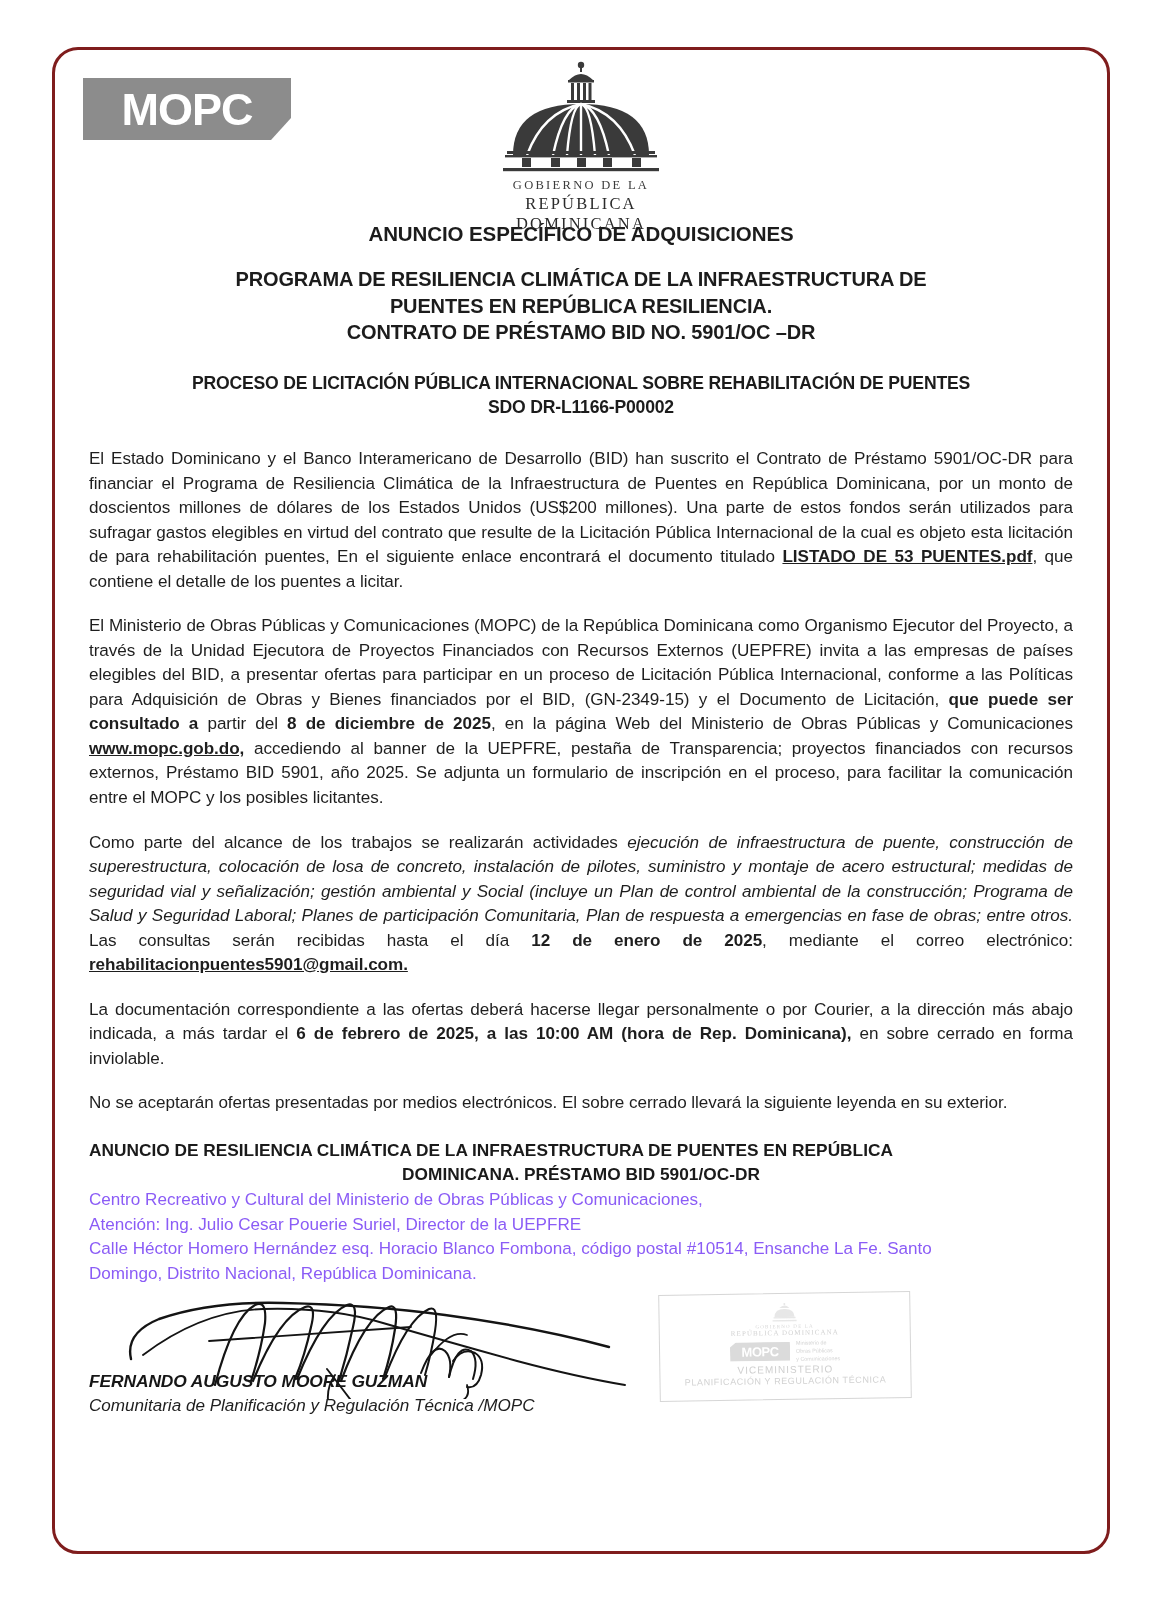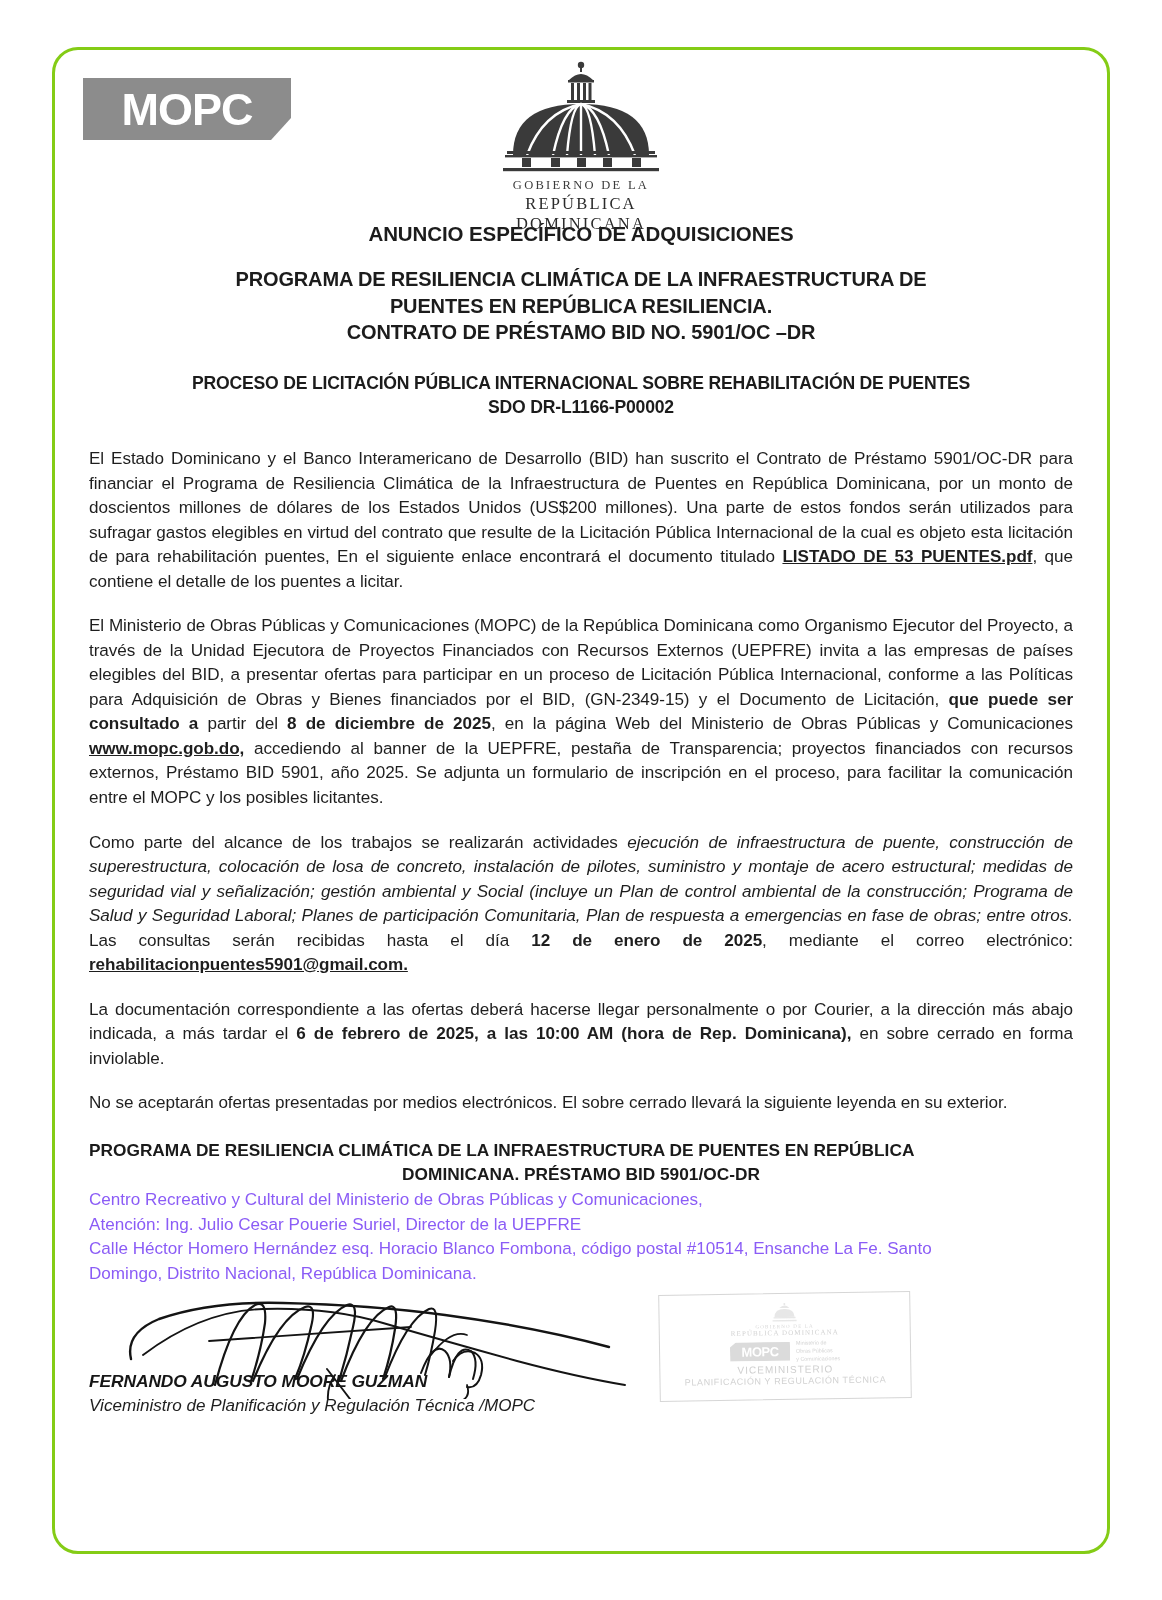--- a/index.html
+++ b/index.html
@@ -10,21 +10,21 @@
   body {
     width: 1162px; height: 1600px;
     font-family: "Liberation Sans", sans-serif;
     position: relative;
     overflow: hidden;
   }
   #page-frame {
     position: absolute;
     left: 52px; top: 47px;
     width: 1058px; height: 1507px;
-    border: 3px solid #84cc16;
+    border: 3px solid #7f1d1d;
     border-radius: 26px;
     background: #ffffff;
   }
   
   .header {
     position: relative;
     height: 172px;
   }
   .mopc-logo {
     position: absolute;
@@ -295,21 +295,21 @@
 
     <p class="para"><span>Como parte del alcance de los trabajos se realizarán actividades </span><span class="i">ejecución de infraestructura de puente, construcción de superestructura, colocación de losa de concreto, instalación de pilotes, suministro y montaje de acero estructural; medidas de seguridad vial y señalización; gestión ambiental y Social (incluye un Plan de control ambiental de la construcción; Programa de Salud y Seguridad Laboral; Planes de participación Comunitaria, Plan de respuesta a emergencias en fase de obras; entre otros.</span><span> Las consultas serán recibidas hasta el día </span><span class="b">12 de enero de 2025</span><span>, mediante el correo electrónico: </span><a class="bu" href="#" style="color:inherit;">rehabilitacionpuentes5901@gmail.com.</a></p>
 
     <p class="para"><span>La documentación correspondiente a las ofertas deberá hacerse llegar personalmente o por Courier, a la dirección más abajo indicada, a más tardar el </span><span class="b">6 de febrero de 2025, a las 10:00 AM (hora de Rep. Dominicana),</span><span> en sobre cerrado en forma inviolable.</span></p>
 
     <p class="para">No se aceptarán ofertas presentadas por medios electrónicos. El sobre cerrado llevará la siguiente leyenda en su exterior.</p>
   </div>
 
   <div class="addr-block">
     <div class="addr-title">
-      <span>PROGRAMA DE RESILIENCIA CLIMÁTICA DE LA INFRAESTRUCTURA DE PUENTES EN REPÚBLICA</span>
+      <span>ANUNCIO DE RESILIENCIA CLIMÁTICA DE LA INFRAESTRUCTURA DE PUENTES EN REPÚBLICA</span>
       <span class="ln2">DOMINICANA.  PRÉSTAMO BID 5901/OC-DR</span>
     </div>
     <div class="addr-lines">
       <div>Centro Recreativo y Cultural del Ministerio de Obras Públicas y Comunicaciones,</div>
       <div>Atención: Ing. Julio Cesar Pouerie Suriel, Director de la UEPFRE</div>
       <div>Calle Héctor Homero Hernández esq. Horacio Blanco Fombona, código postal #10514, Ensanche La Fe. Santo</div>
       <div>Domingo, Distrito Nacional, República Dominicana.</div>
     </div>
   </div>
 
@@ -328,21 +328,21 @@
         <path d="M306 84 Q318 52 330 62 Q338 70 334 88" stroke-width="2.0"></path>
         <path d="M334 88 Q342 54 356 62 Q364 70 358 90" stroke-width="2.0"></path>
         <path d="M316 66 Q336 40 352 46" stroke-width="1.7"></path>
         <path d="M338 72 Q348 58 360 64 Q370 70 366 86 Q362 100 352 98" stroke-width="2.0"></path>
         <path d="M352 96 Q356 108 346 112" stroke-width="1.8"></path>
         <path d="M212 80 Q226 98 238 114 Q250 134 236 136 Q220 138 214 118 Q210 100 220 86" stroke-width="1.9"></path>
       </g>
     </svg>
 
     <div class="sig-name">FERNANDO AUGUSTO MOORE GUZMAN</div>
-    <div class="sig-role">Viceministro de Planificación y Regulación Técnica /MOPC</div>
+    <div class="sig-role">Comunitaria de Planificación y Regulación Técnica /MOPC</div>
 
     <div class="stamp">
       <div class="stamp-inner">
         <svg class="stamp-dome" width="26" height="20" viewBox="0 0 26 20" aria-hidden="true">
           <circle cx="13" cy="2" r="1" fill="#d0d0d0"></circle>
           <path d="M8 6 Q13 1 18 6 Z" fill="#d0d0d0"></path>
           <path d="M3 15 Q3 7 13 7 Q23 7 23 15 Z" fill="#d0d0d0"></path>
           <rect x="2" y="15" width="22" height="1.4" fill="#d0d0d0"></rect>
           <rect x="1" y="18" width="24" height="1.4" fill="#d0d0d0"></rect>
         </svg>

